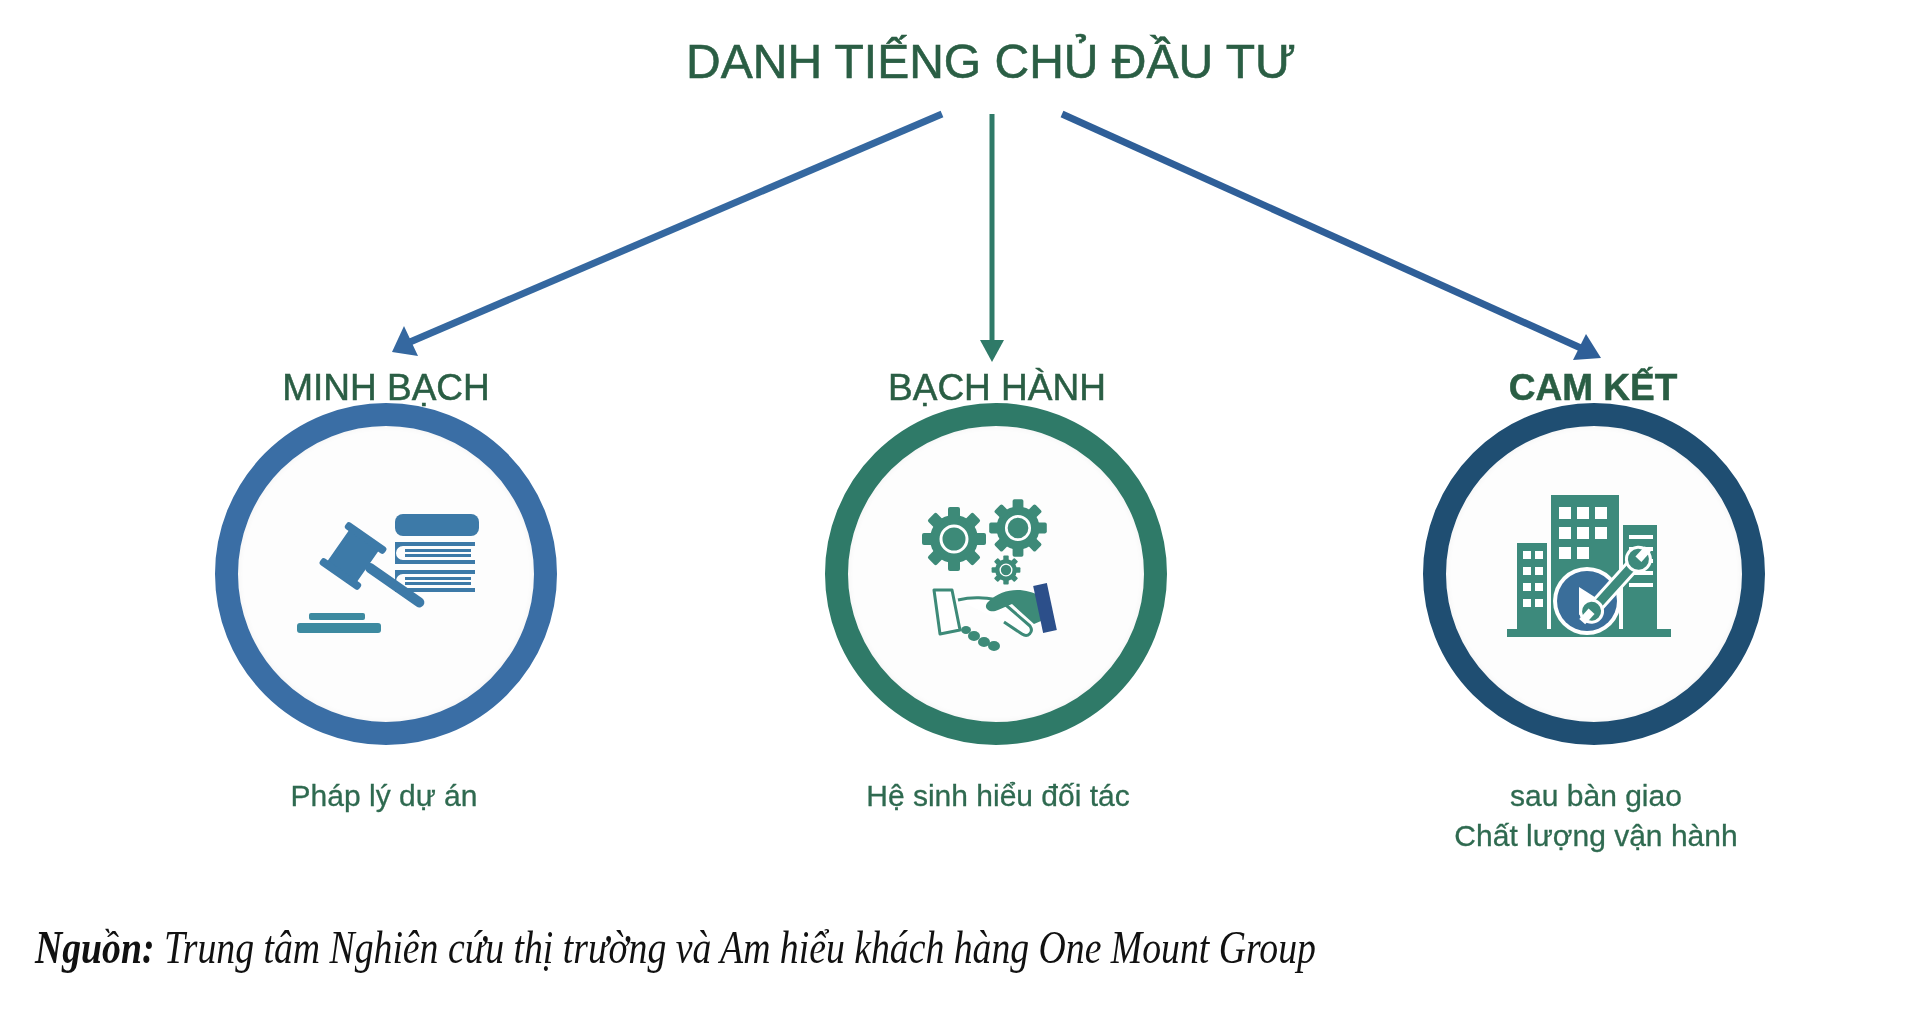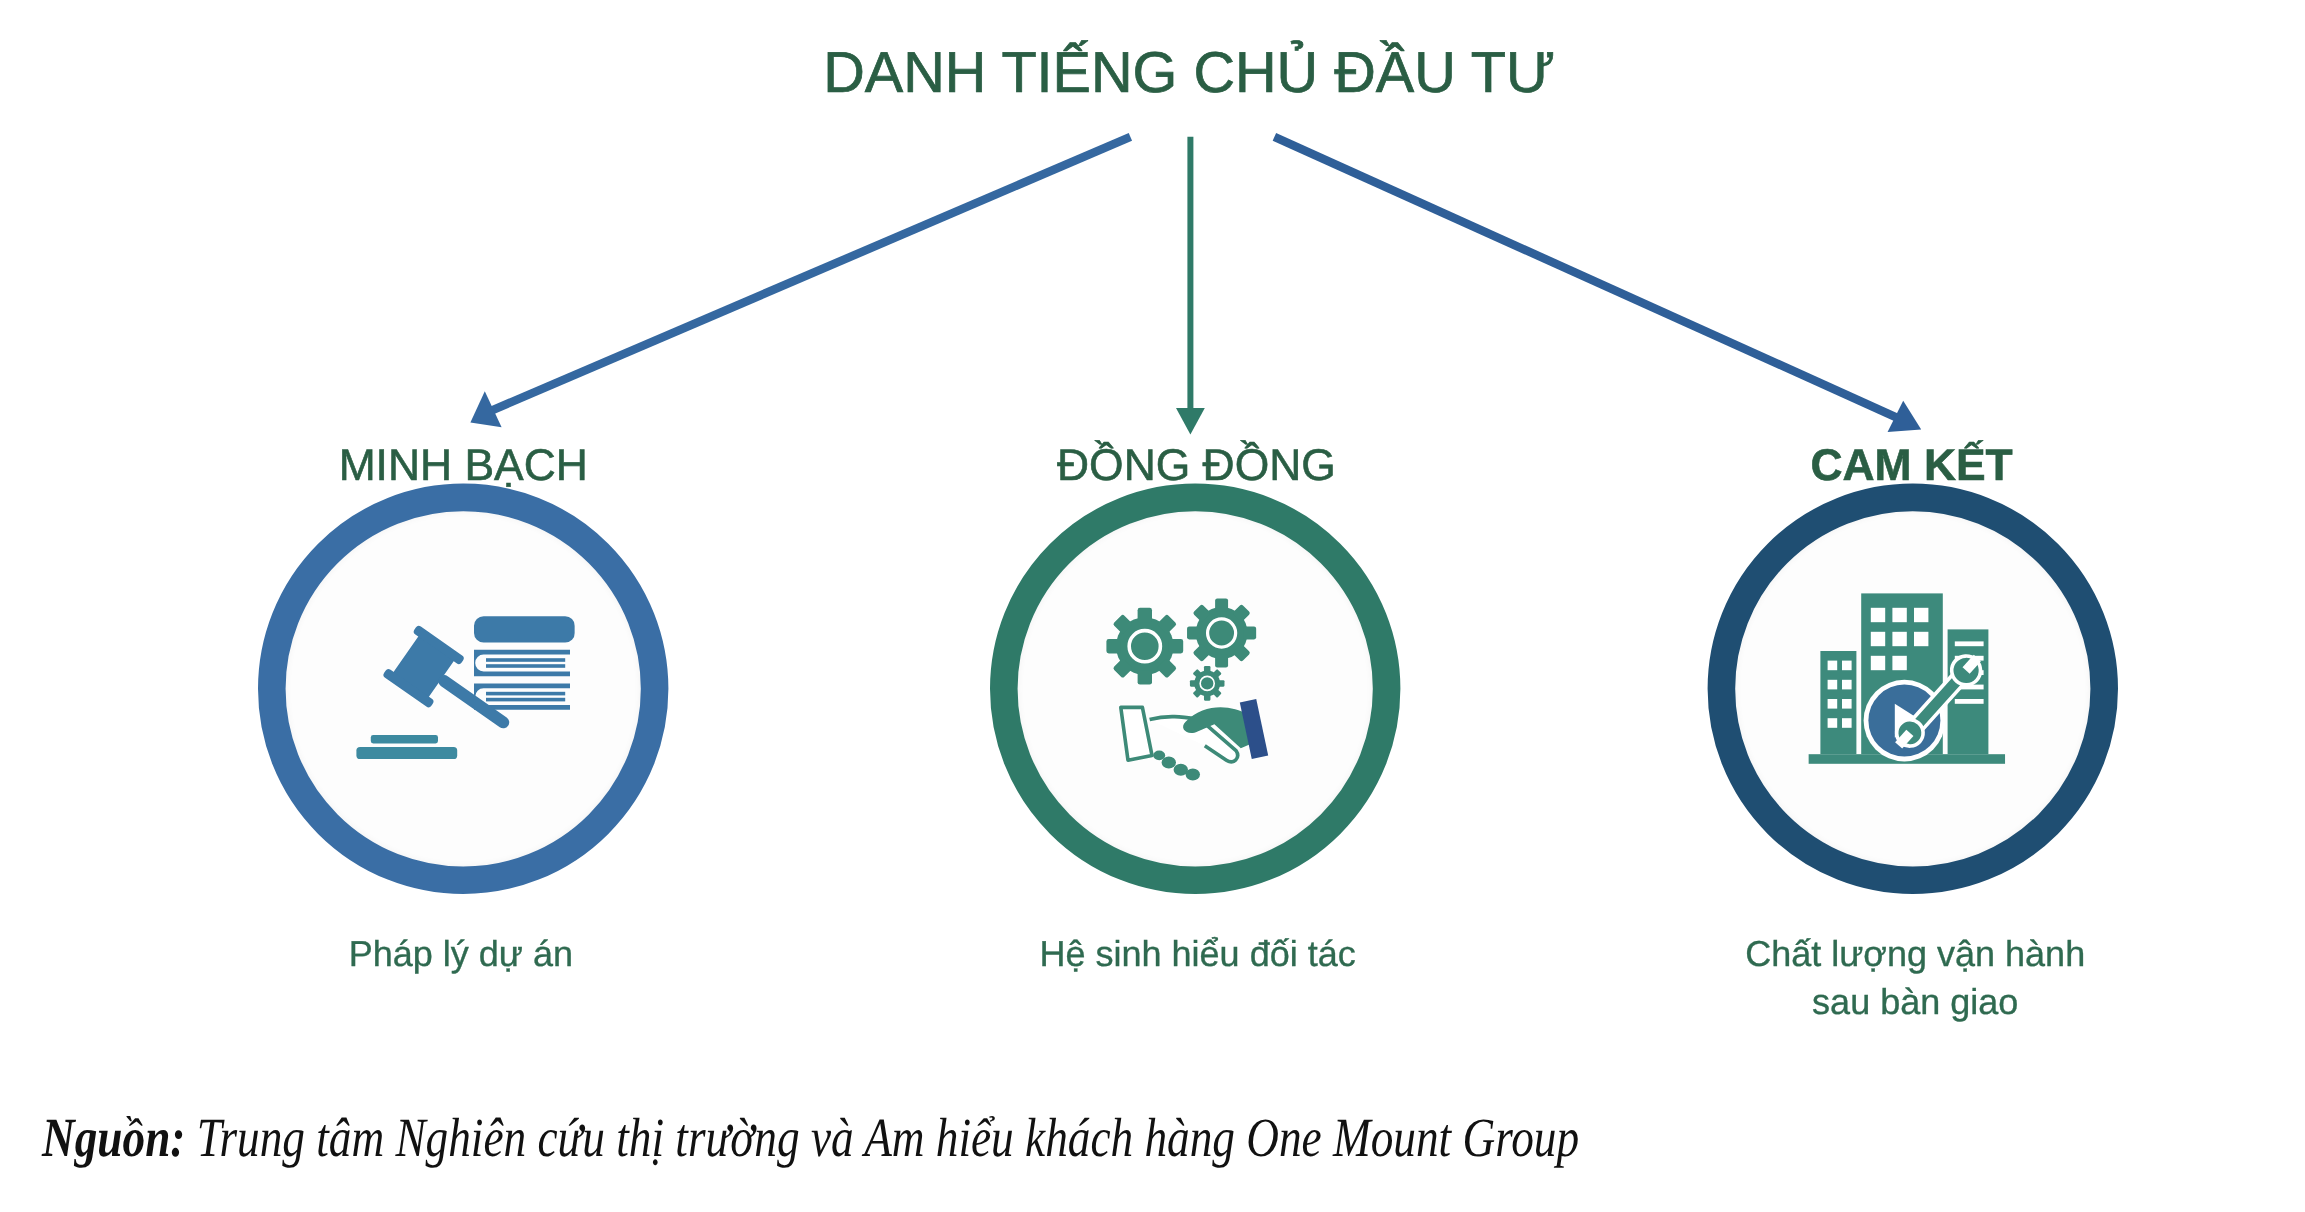--- a/index.html
+++ b/index.html
@@ -130,21 +130,21 @@
     </g>
 
     <rect x="14" y="101" width="56" height="7" rx="2" fill="#3d8aa0"></rect>
     <rect x="2" y="111" width="84" height="10" rx="3" fill="#3d8aa0"></rect>
   </svg>
 </div>
 <div class="abs pillar-desc" style="left:384px;">
   <div>Pháp lý dự án</div>
 </div>
 
-<div class="abs pillar-label" style="left:997px;">ĐỒNG ĐỒNG</div>
+<div class="abs pillar-label" style="left:997px;">BẠCH HÀNH</div>
 <div class="abs ring ring-teal" style="left:825px;"></div>
 <div class="abs icon-wrap" style="left:995px; top:571px;">
   <svg width="150" height="170" viewBox="0 0 150 170" xmlns="http://www.w3.org/2000/svg">
     <defs>
       <g id="gear">
         <circle r="24" fill="#3d8a78"></circle>
         <g fill="#3d8a78">
           <rect x="-6" y="-32" width="12" height="12" rx="2"></rect>
           <rect x="-6" y="20" width="12" height="12" rx="2"></rect>
           <rect x="-32" y="-6" width="12" height="12" rx="2"></rect>
@@ -226,17 +226,17 @@
     <g transform="rotate(42 110 90)">
       <rect x="104" y="60" width="12" height="66" rx="4" fill="#3d8a7c" stroke="#ffffff" stroke-width="3"></rect>
       <circle cx="110" cy="58" r="12" fill="#3d8a7c" stroke="#ffffff" stroke-width="3"></circle>
       <rect x="106" y="44" width="8" height="14" fill="#ffffff"></rect>
       <circle cx="110" cy="128" r="11" fill="#3d8a7c" stroke="#ffffff" stroke-width="3"></circle>
       <rect x="106" y="128" width="8" height="14" fill="#ffffff"></rect>
     </g>
   </svg>
 </div>
 <div class="abs pillar-desc" style="left:1596px;">
+  <div>sau bàn giao</div>
   <div>Chất lượng vận hành</div>
-  <div>sau bàn giao</div>
 </div>
 
 <div class="abs source"><span class="src-label">Nguồn:</span><span> Trung tâm Nghiên cứu thị trường và Am hiểu khách hàng One Mount Group</span></div>
 
 </body></html>

